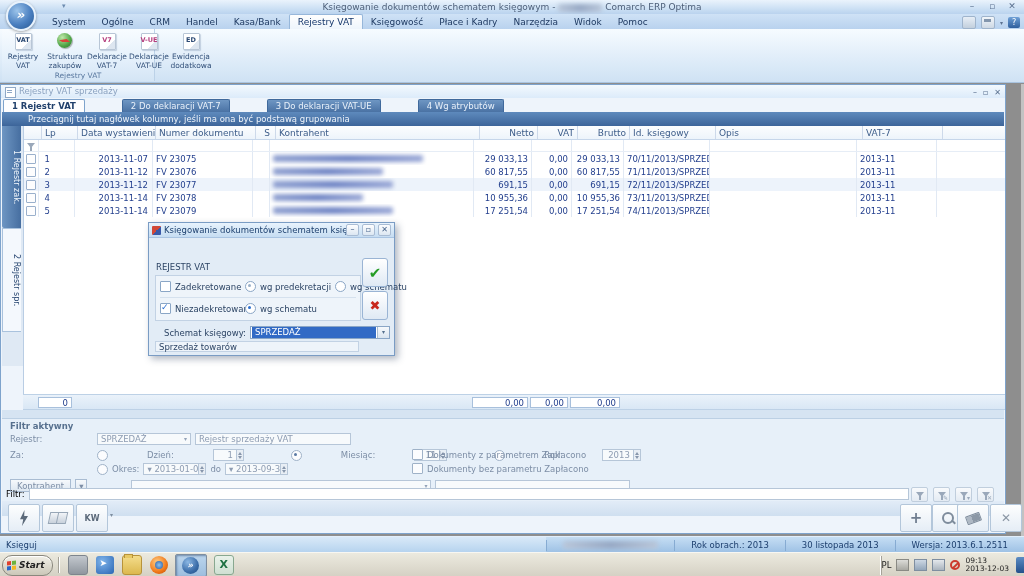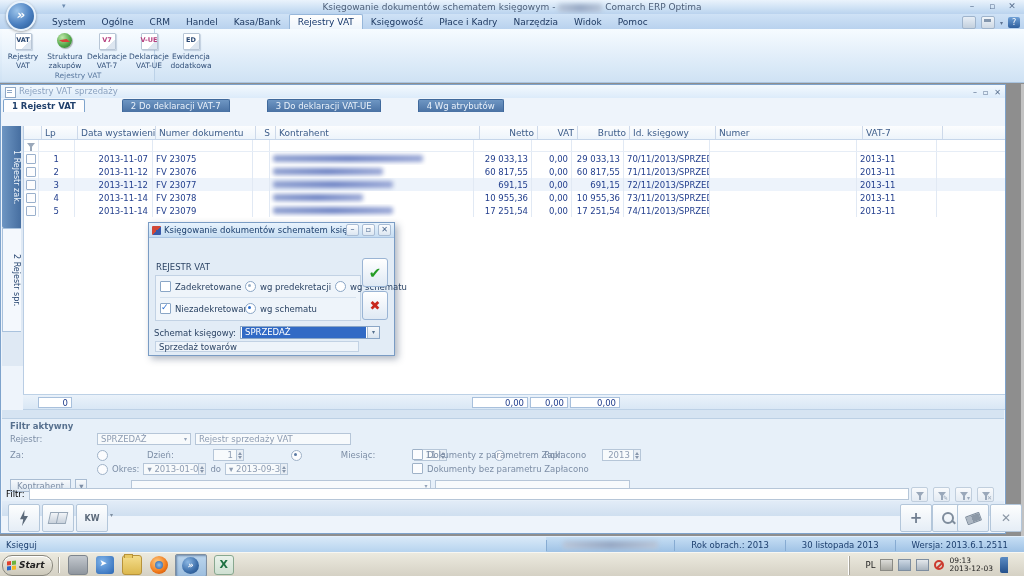--- a/index.html
+++ b/index.html
@@ -74,21 +74,21 @@
   
   .grid{left:22px;top:41px;width:982px;height:284px;background:#fff;border-left:1px solid #b9cde4;box-sizing:border-box;}
   .tr{display:flex;height:13px;align-items:stretch;}
   .tr>div{border-right:1px solid #e1e9f4;display:flex;align-items:center;overflow:hidden;white-space:nowrap;}
   .thead{height:13px;background:linear-gradient(#fcfdfe,#edf4fb);border-bottom:1px solid #c6d6ea;color:#3d5d8a;}
   .thead>div{border-right:1px solid #cdd9ea;padding-left:3px;}
   .frow{height:11px;border-bottom:1px solid #e6edf6;}
   .drow{color:#24408e;font-size:8.5px;}
   .drow.alt{background:#edf3fb;}
   .c-sel{width:14px;justify-content:center;}
-  .c-lp{width:36px;justify-content:flex-end;padding-right:15px;box-sizing:border-box;}
+  .c-lp{width:36px;justify-content:flex-end;padding-right:24px;box-sizing:border-box;}
   .c-data{width:78px;justify-content:flex-end;padding-right:4px;box-sizing:border-box;}
   .c-num{width:100px;padding-left:3px;box-sizing:border-box;}
   .c-s{width:16px;justify-content:center;}
   .c-kon{width:204px;padding-left:3px;box-sizing:border-box;}
   .c-net{width:58px;justify-content:flex-end;padding-right:3px;box-sizing:border-box;}
   .c-vat{width:40px;justify-content:flex-end;padding-right:3px;box-sizing:border-box;}
   .c-bru{width:52px;justify-content:flex-end;padding-right:3px;box-sizing:border-box;}
   .c-id{width:86px;padding-left:3px;box-sizing:border-box;}
   .c-opis{width:147px;padding-left:3px;box-sizing:border-box;}
   .c-v7{width:80px;padding-left:3px;box-sizing:border-box;}
@@ -158,21 +158,21 @@
   .dbox{position:absolute;left:6px;top:37px;width:204px;height:44px;background:#eef4fa;border:1px solid #c2d2e4;}
   .drow1{position:absolute;left:4px;top:5px;width:196px;display:flex;align-items:center;gap:4px;border-bottom:1px solid #d5e1ee;padding-bottom:5px;}
   .drow2{position:absolute;left:4px;top:27px;width:196px;display:flex;align-items:center;gap:4px;}
   .dchk{width:9px;height:9px;border:1px solid #8aa6c6;background:#fff;border-radius:1px;position:relative;flex:none;}
   .dchk.on:after{content:"✓";position:absolute;left:0px;top:-2px;color:#2a6fd0;font-size:9px;font-weight:bold;}
   .drad{width:9px;height:9px;border-radius:50%;border:1px solid #8aa6c6;background:#fff;position:relative;flex:none;}
   .drad.on:after{content:"";position:absolute;left:2px;top:2px;width:3px;height:3px;border-radius:50%;background:#2a6fd0;}
   .drad.dis:after{background:#9ab0c8;}
   .dlab{white-space:nowrap;}
   .w72{width:66px;}
-  .dschema{position:absolute;left:5px;top:88px;display:flex;align-items:center;gap:4px;}
+  .dschema{position:absolute;left:15px;top:88px;display:flex;align-items:center;gap:4px;}
   .dcombo{width:140px;height:13px;background:#fff;border:1px solid #8aa6c6;display:flex;align-items:center;box-sizing:border-box;}
   .dcombo .val{flex:1;padding-left:3px;background:#316ac5;color:#fff;height:11px;line-height:11px;margin:0 1px;}
   .dcombo .btn{width:11px;height:11px;background:linear-gradient(#f6f9fc,#d9e4ef);border-left:1px solid #aabccf;text-align:center;line-height:10px;font-size:6px;color:#55708e;}
   .ddesc{position:absolute;left:6px;top:103px;width:204px;height:11px;background:#eef4fa;border:1px solid #c2d2e4;line-height:10px;padding-left:3px;box-sizing:border-box;}
   .dbtn{position:absolute;width:24px;height:27px;border:1px solid #9ab4d4;border-radius:3px;
     background:linear-gradient(#ffffff,#dfe9f4);display:flex;align-items:center;justify-content:center;}
   .dbtn.ok{right:6px;top:20px;color:#259c25;font-size:15px;font-weight:bold;}
   .dbtn.cancel{right:6px;top:53px;color:#c8281e;font-size:13px;font-weight:bold;}
   
   .statusbar{left:0;top:536px;width:1024px;height:16px;background:linear-gradient(#c6def4,#9cc0e4);
@@ -196,21 +196,21 @@
   .qi-folder:before{content:"";position:absolute;left:1px;top:-2px;width:7px;height:3px;background:#e8c964;border:1px solid #b8933a;border-bottom:none;}
   .qi-firefox{border-radius:50%;background:radial-gradient(circle at 40% 35%,#ffd089,#f07818 60%,#b84808);}
   .qi-firefox:after{content:"";position:absolute;left:5px;top:5px;width:8px;height:8px;border-radius:50%;background:radial-gradient(#8cc4f0,#2858a0);}
   .qi-optima-wrap{width:30px;height:21px;border:1px solid #7e8ea0;border-radius:2px;background:linear-gradient(#bcd6ee,#9dbede);
     box-shadow:inset 1px 1px 2px rgba(40,70,110,.5);display:flex;align-items:center;justify-content:center;margin:0 3px;}
   .qi-optima{width:17px;height:17px;border-radius:50%;background:radial-gradient(circle at 35% 30%,#8cb8e4,#3a6ca8 60%,#1e4a80);
     color:#fff;font-weight:bold;font-style:italic;font-size:9px;line-height:17px;text-align:center;}
   .qi-excel{background:linear-gradient(#e9f2ea,#cfe0d2);border:1px solid #88a890;}
   .qi-excel:after{content:"X";position:absolute;left:5px;top:2px;color:#1f7244;font-weight:bold;font-size:11px;}
   .tray{margin-left:auto;height:19px;border-left:1px solid #a5a298;box-shadow:-1px 0 0 #fff;
-    display:flex;align-items:center;gap:5px;padding:0 16px;}
+    display:flex;align-items:center;gap:5px;padding:0 0;}
   .tray .lang{font-size:8.5px;color:#222;}
   .ti{width:11px;height:10px;}
   .ti-printer{background:linear-gradient(#dcdcd8,#a8a8a2);border:1px solid #8a8a84;}
   .ti-net{background:linear-gradient(#cdd8e4,#93a6ba);border:1px solid #7e8ea0;}
   .ti-screen{background:linear-gradient(#e4e8ec,#aab4be);border:1px solid #7e8ea0;}
   .ti-block{width:10px;height:10px;border-radius:50%;border:2px solid #cc3a2e;position:relative;box-sizing:border-box;}
   .ti-block:after{content:"";position:absolute;left:-1px;top:2.5px;width:8px;height:1.5px;background:#cc3a2e;transform:rotate(-45deg);}
   .clock{text-align:left;font-size:7.5px;line-height:8px;color:#222;}
   .edge-chip{width:8px;height:16px;background:linear-gradient(#5c8cc4,#24508c);border-radius:2px 0 0 2px;margin-left:2px;}
 </style>
@@ -312,41 +312,42 @@
     </div>
   </div>
 
   <div class="abs mdi-tabs">
     <div class="vtab active">1 Rejestr VAT</div>
     <div class="vtab inactive">2 Do deklaracji VAT-7</div>
     <div class="vtab inactive">3 Do deklaracji VAT-UE</div>
     <div class="vtab inactive">4 Wg atrybutów</div>
   </div>
 
+  <div class="abs groupbar">Przeciągnij tutaj nagłówek kolumny, jeśli ma ona być podstawą grupowania</div>
 
   <div class="abs side-tabs">
     <div class="stab inactive">1 Rejestr zak.</div>
     <div class="stab active">2 Rejestr spr.</div>
   </div>
 
   <div class="abs grid">
     <div class="tr thead">
       <div class="c-sel"></div>
       <div class="c-lp">Lp</div>
       <div class="c-data">
           <span>Data wystawienia</span>
         </div>
       <div class="c-num">Numer dokumentu</div>
       <div class="c-s">S</div>
       <div class="c-kon">Kontrahent</div>
       <div class="c-net">Netto</div>
       <div class="c-vat">VAT</div>
       <div class="c-bru">Brutto</div>
       <div class="c-id">Id. księgowy</div>
-      <div class="c-opis">Numer</div>
+      <div class="c-opis">Opis</div>
       <div class="c-v7">VAT-7</div>
       <div class="c-rest"></div>
     </div>
     <div class="tr frow">
       <div class="c-sel">
           <div class="funnel"></div>
         </div>
       <div class="c-lp"></div>
         <div class="c-data"></div>
         <div class="c-num"></div>

